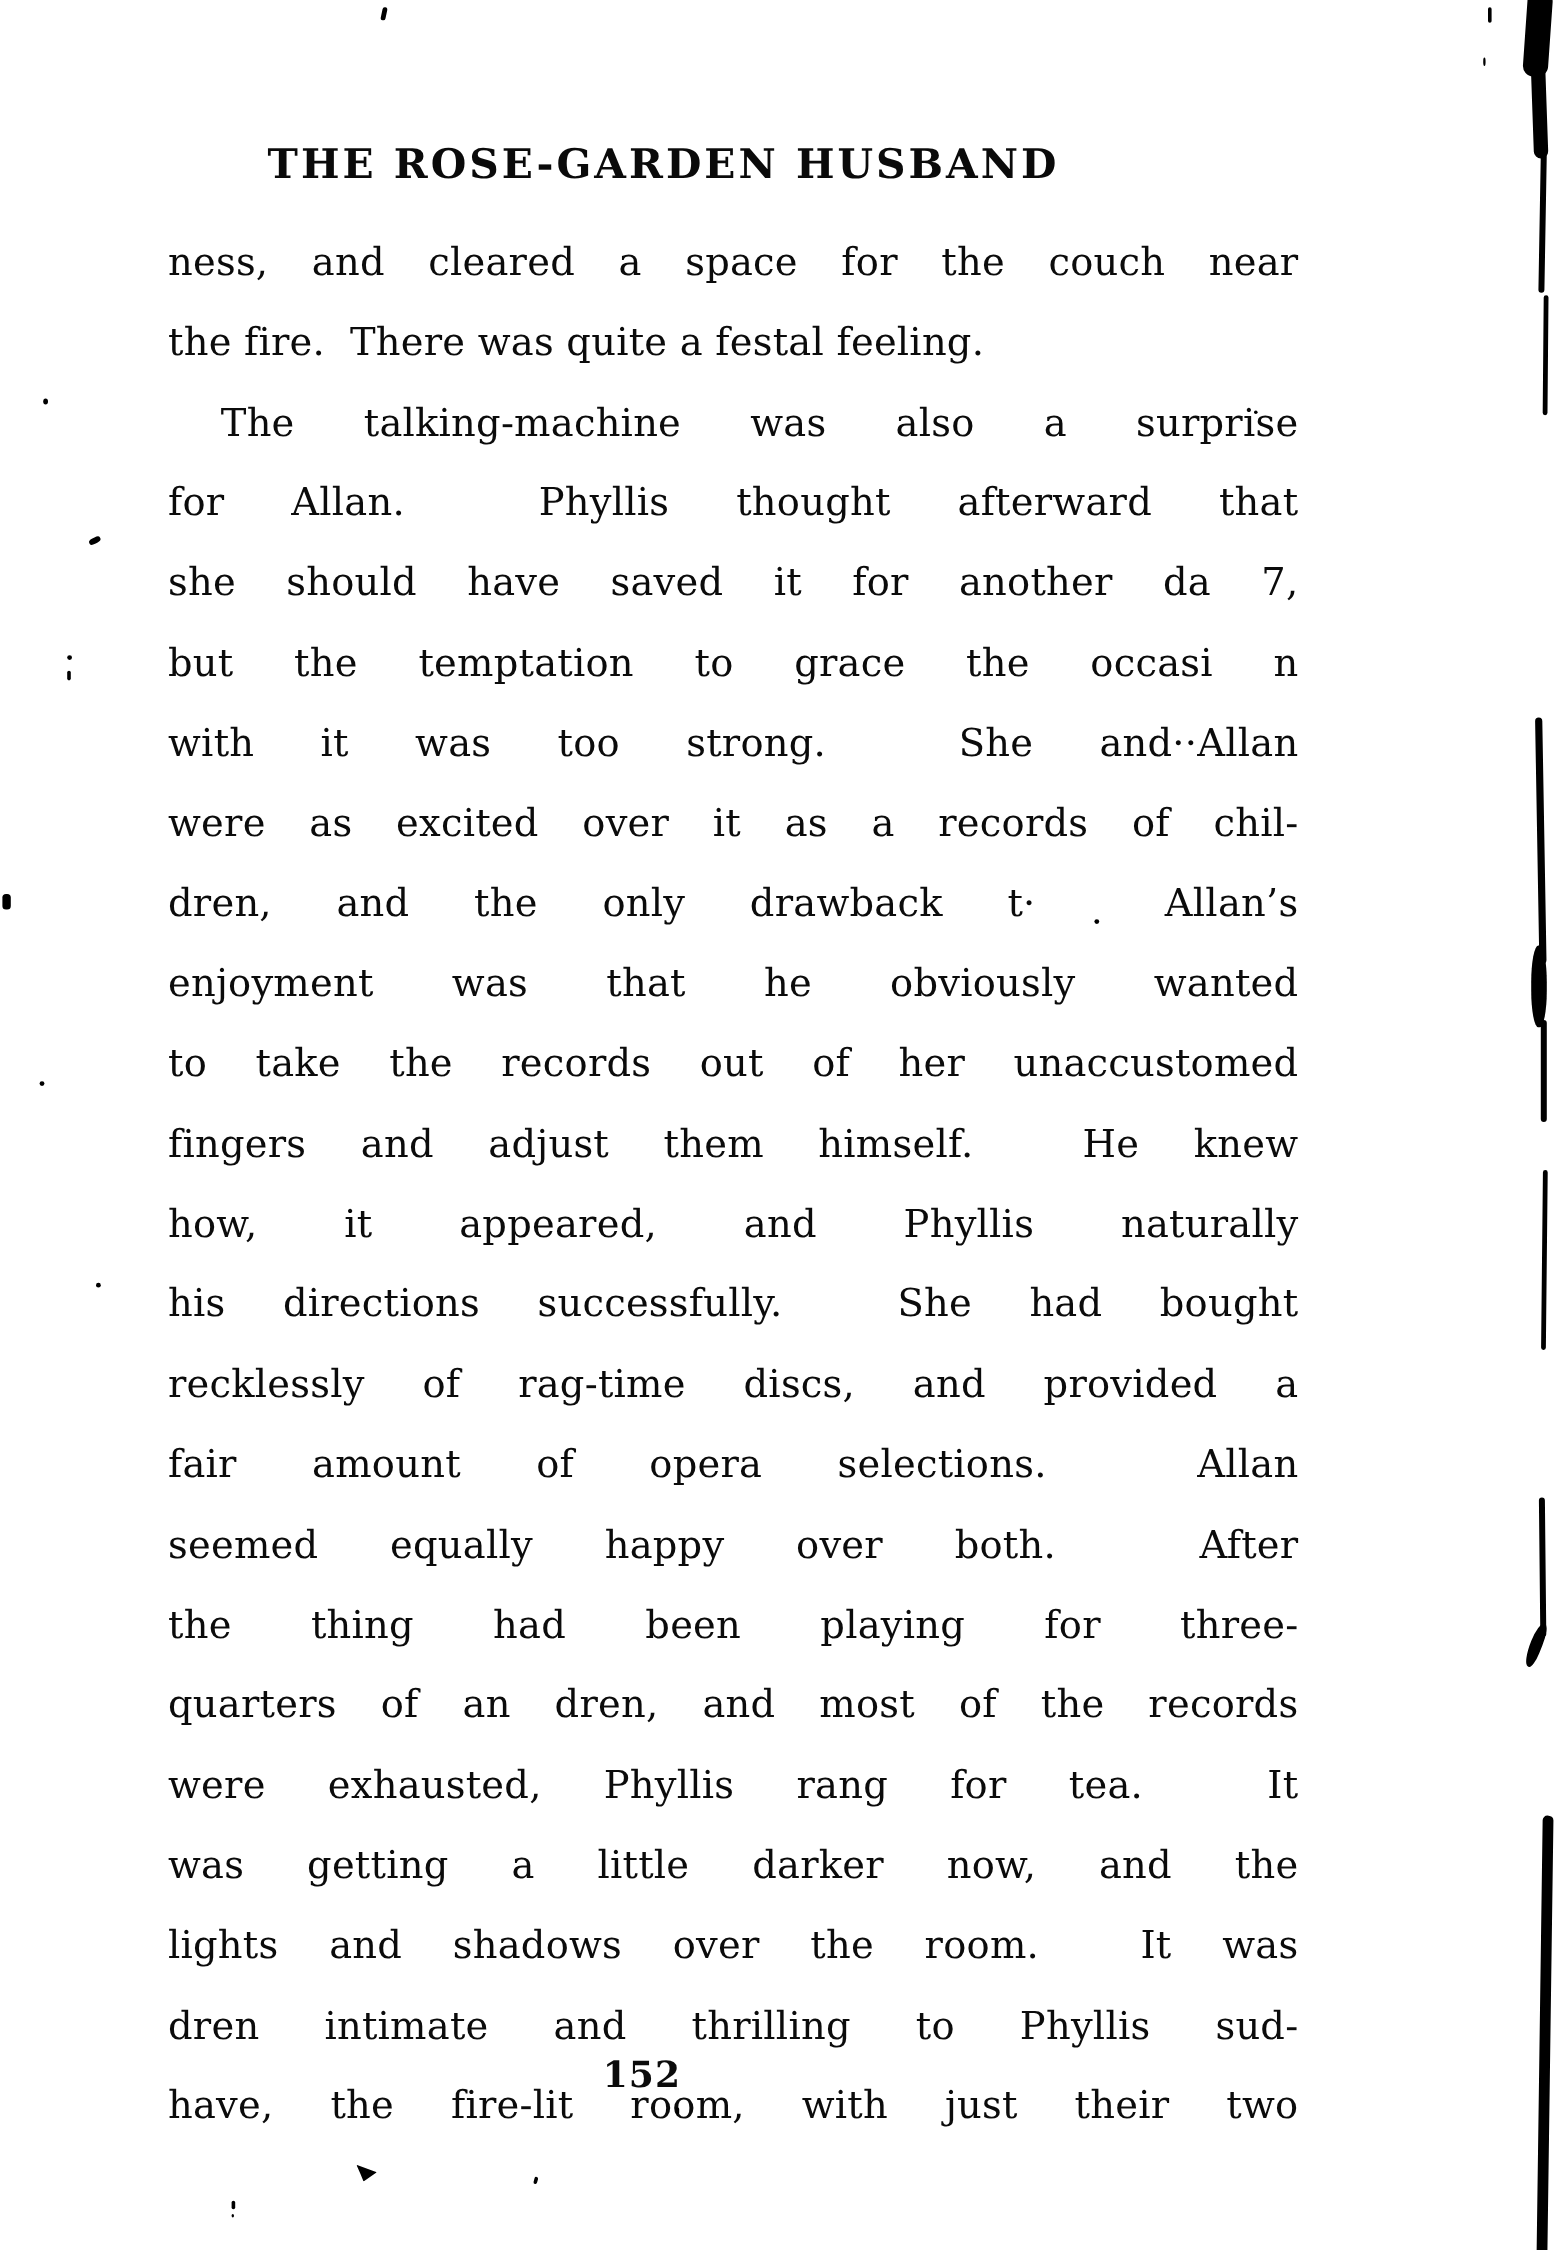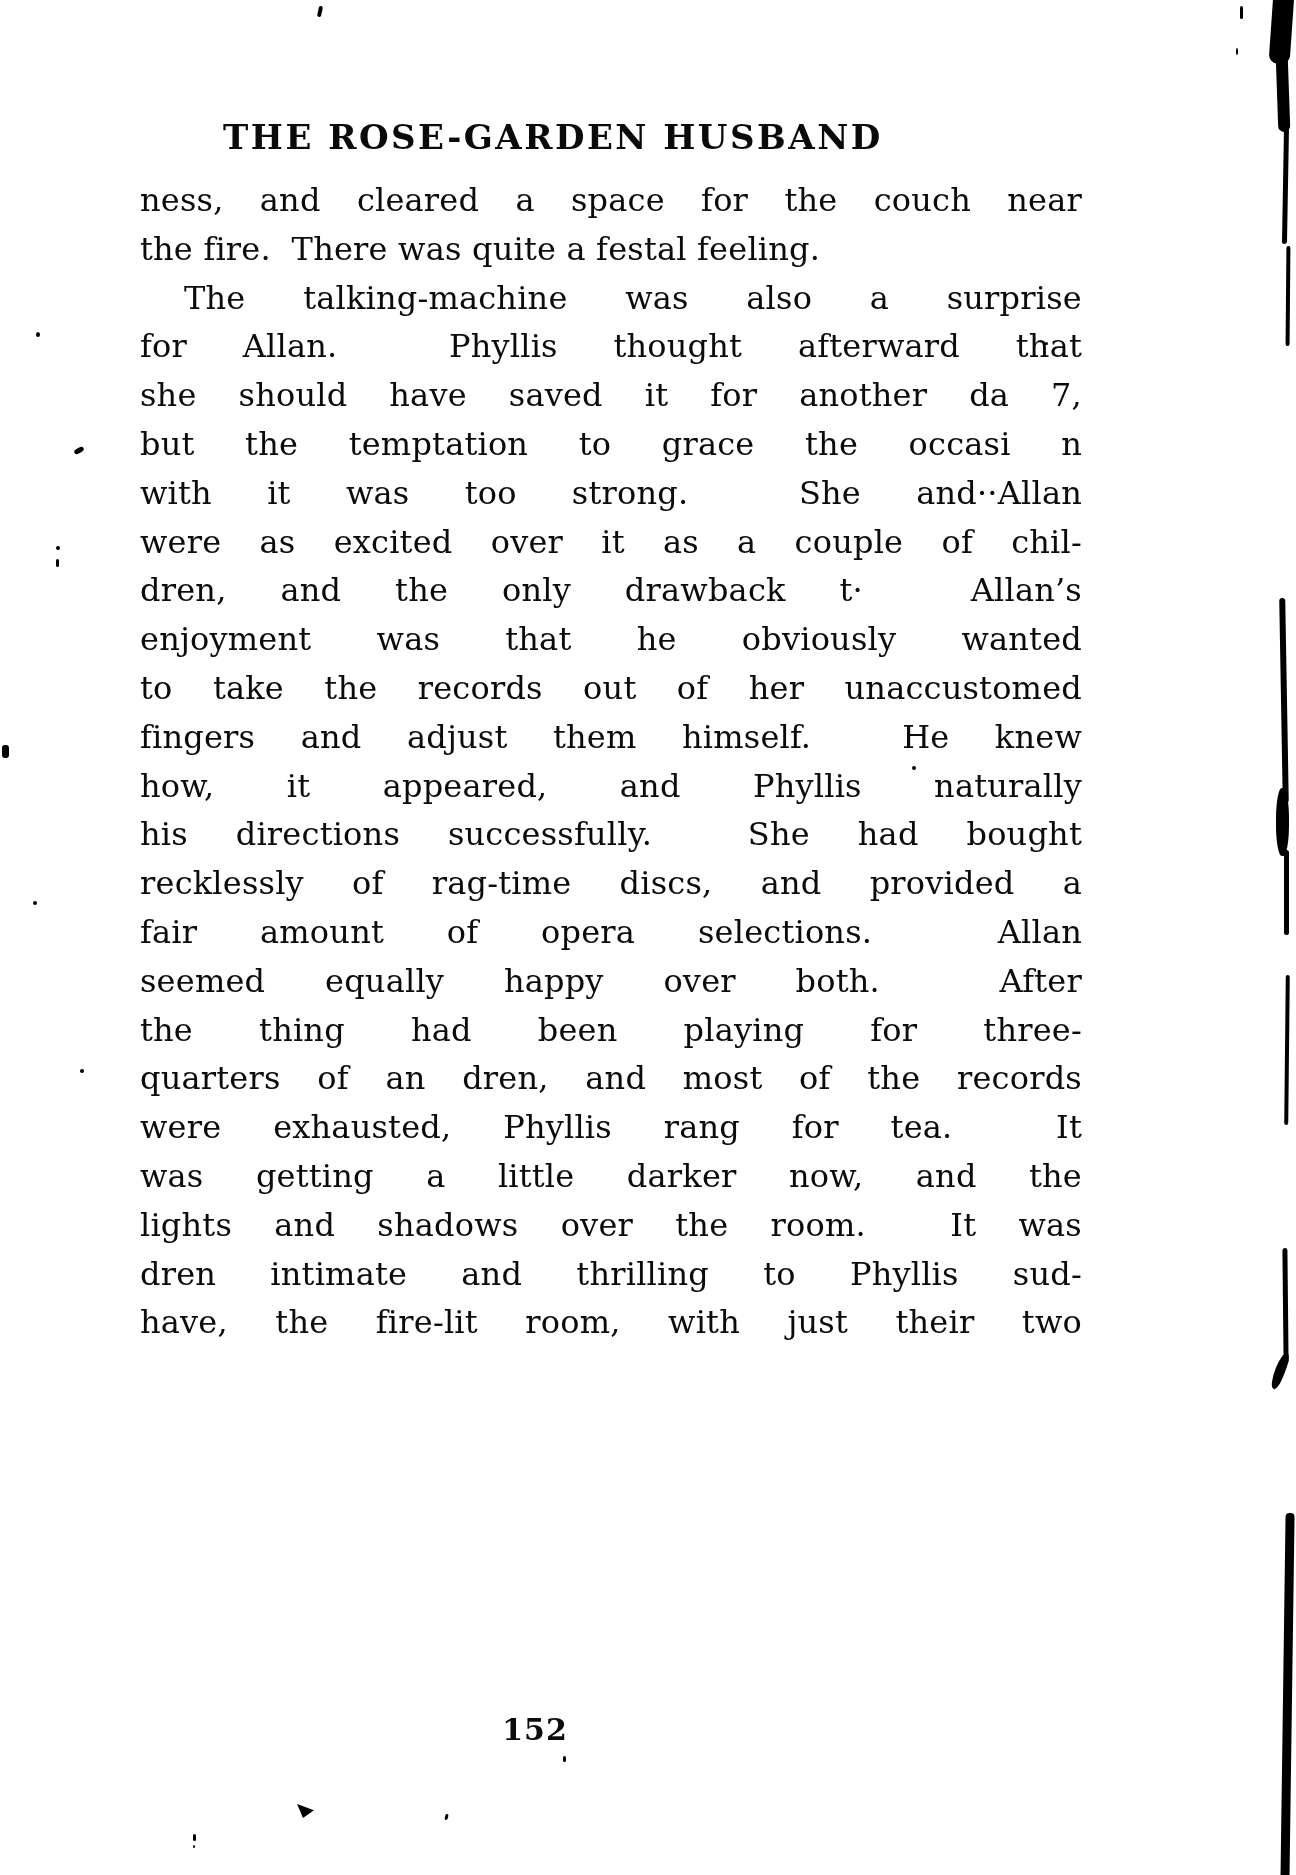--- a/index.html
+++ b/index.html
@@ -30,20 +30,21 @@
     width: 942px;
   }
   .line {
     font-size: 32px;
     line-height: 48.8px;
     height: 48.8px;
     text-align: justify;
     text-align-last: justify;
     white-space: normal;
     letter-spacing: 0.2px;
+    margin-top: 18px;
   }
   .line.ragged { text-align-last: left; }
   .line.indent { text-indent: 44px; }
 
   .page-number {
     position: absolute;
     left: 140px; top: 1712px;
     width: 790px;
     text-align: center;
     font-size: 30px;
@@ -94,21 +95,21 @@
   <h1 class="running-head">THE ROSE-GARDEN HUSBAND</h1>
 
   <div class="body-text" id="body-lines">
       <div class="line">ness, and cleared a space for the couch near</div>
       <div class="line ragged">the fire.&nbsp; There was quite a festal feeling.</div>
       <div class="line indent">The talking-machine was also a surprise</div>
       <div class="line">for Allan.&nbsp; Phyllis thought afterward that</div>
       <div class="line">she should have saved it for another da&nbsp;7,</div>
       <div class="line">but the temptation to grace the occasi&nbsp;n</div>
       <div class="line">with it was too strong.&nbsp; She and··Allan</div>
-      <div class="line">were as excited over it as a couple of chil-</div>
+      <div class="line">were as excited over it as a records of chil-</div>
       <div class="line">dren, and the only drawback t·&nbsp; Allan’s</div>
       <div class="line">enjoyment was that he obviously wanted</div>
       <div class="line">to take the records out of her unaccustomed</div>
       <div class="line">fingers and adjust them himself.&nbsp; He knew</div>
       <div class="line">how, it appeared, and Phyllis naturally</div>
       <div class="line">his directions successfully.&nbsp; She had bought</div>
       <div class="line">recklessly of rag-time discs, and provided a</div>
       <div class="line">fair amount of opera selections.&nbsp; Allan</div>
       <div class="line">seemed equally happy over both.&nbsp; After</div>
       <div class="line">the thing had been playing for three-</div>

